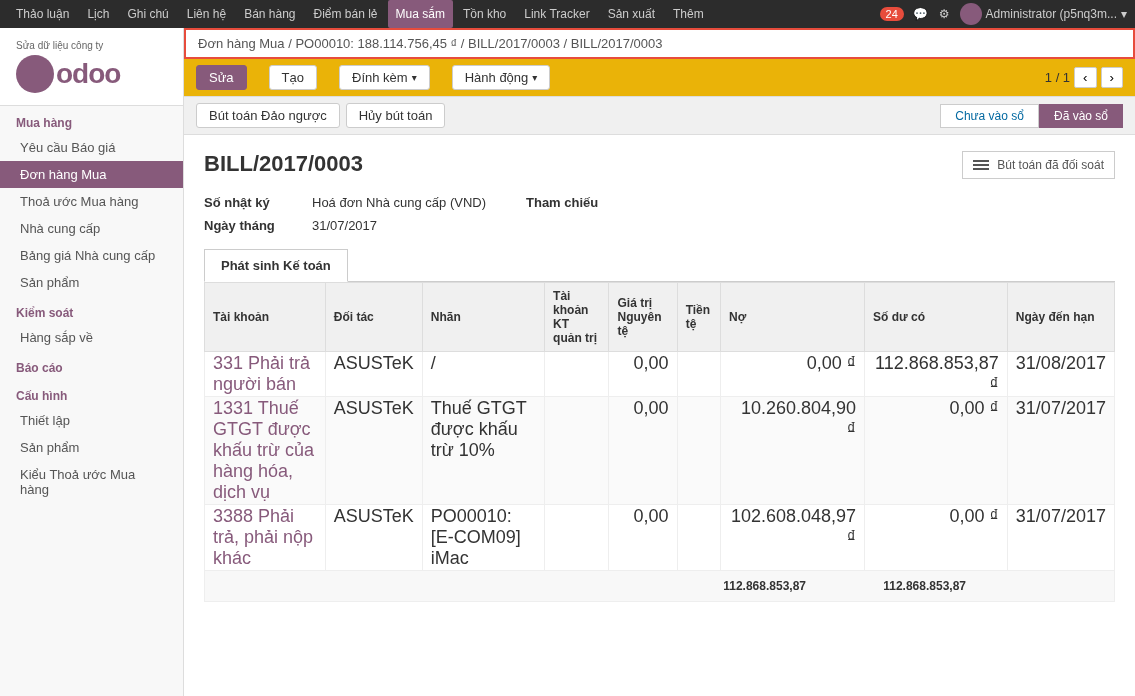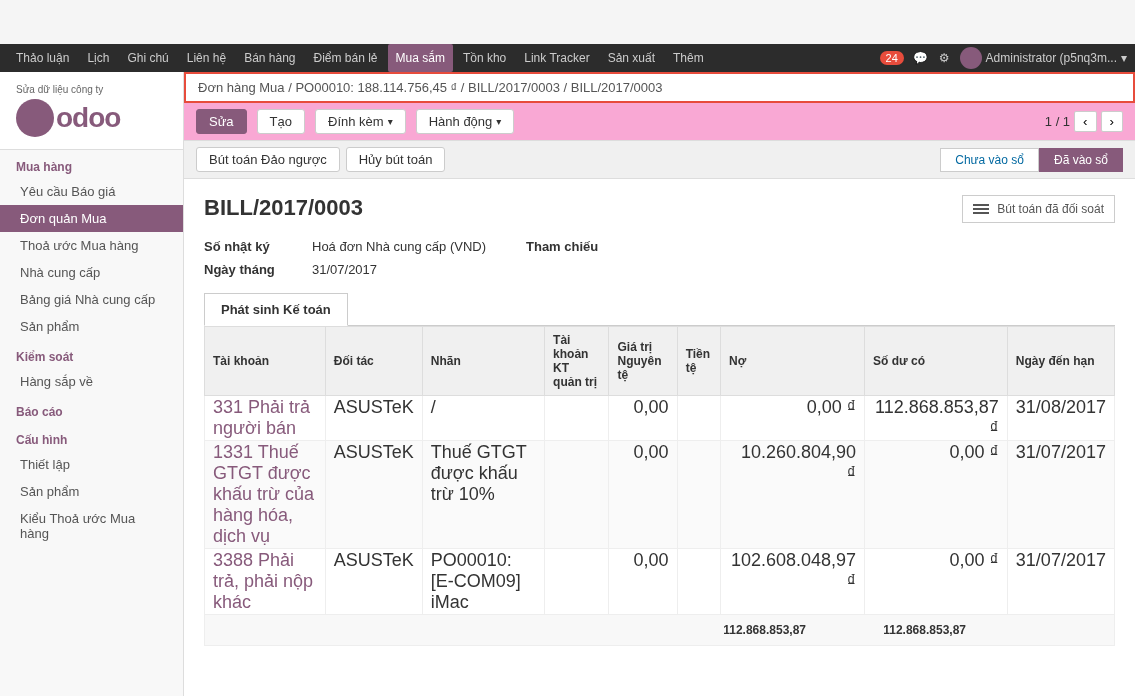--- a/index.html
+++ b/index.html
@@ -7,21 +7,20 @@
 
     
     .top-nav {
       background: #2c2c2c;
       color: #ccc;
       display: flex;
       align-items: center;
       height: 28px;
       padding: 0 8px;
       font-size: 12px;
-      margin-top: 44px;
     }
     .top-nav-items {
       display: flex;
       gap: 2px;
       flex: 1;
     }
     .top-nav-item {
       padding: 0 8px;
       cursor: pointer;
       color: #ccc;
@@ -110,26 +109,26 @@
       background: #fff;
       border: 2px solid #e74c3c;
       padding: 6px 12px;
       font-size: 13px;
       color: #555;
     }
     .breadcrumb-bar span { color: #555; }
 
     
     .toolbar {
-      background: #f9a8d4;
+      background: #eab308;
       border-bottom: 1px solid #ddd;
       padding: 6px 12px;
       display: flex;
       align-items: center;
-      gap: 10px;
+      gap: 22px;
     }
     .btn {
       padding: 4px 12px;
       border: 1px solid #ccc;
       border-radius: 3px;
       cursor: pointer;
       font-size: 13px;
       background: #fff;
       color: #333;
     }
@@ -358,21 +357,21 @@
     <div class="sidebar-logo">
       <span class="sidebar-logo-text">Sửa dữ liệu công ty</span>
       <div class="odoo-logo">
         <div class="odoo-logo-circle"></div>
         <span class="odoo-logo-text">odoo</span>
       </div>
     </div>
 
     <div class="sidebar-section-title">Mua hàng</div>
     <div class="sidebar-item sub">Yêu cầu Báo giá</div>
-    <div class="sidebar-item sub active">Đơn quản Mua</div>
+    <div class="sidebar-item sub active">Đơn hàng Mua</div>
     <div class="sidebar-item sub">Thoả ước Mua hàng</div>
     <div class="sidebar-item sub">Nhà cung cấp</div>
     <div class="sidebar-item sub">Bảng giá Nhà cung cấp</div>
     <div class="sidebar-item sub">Sản phẩm</div>
 
     <div class="sidebar-section-title">Kiểm soát</div>
     <div class="sidebar-item sub">Hàng sắp về</div>
 
     <div class="sidebar-section-title">Báo cáo</div>
 

